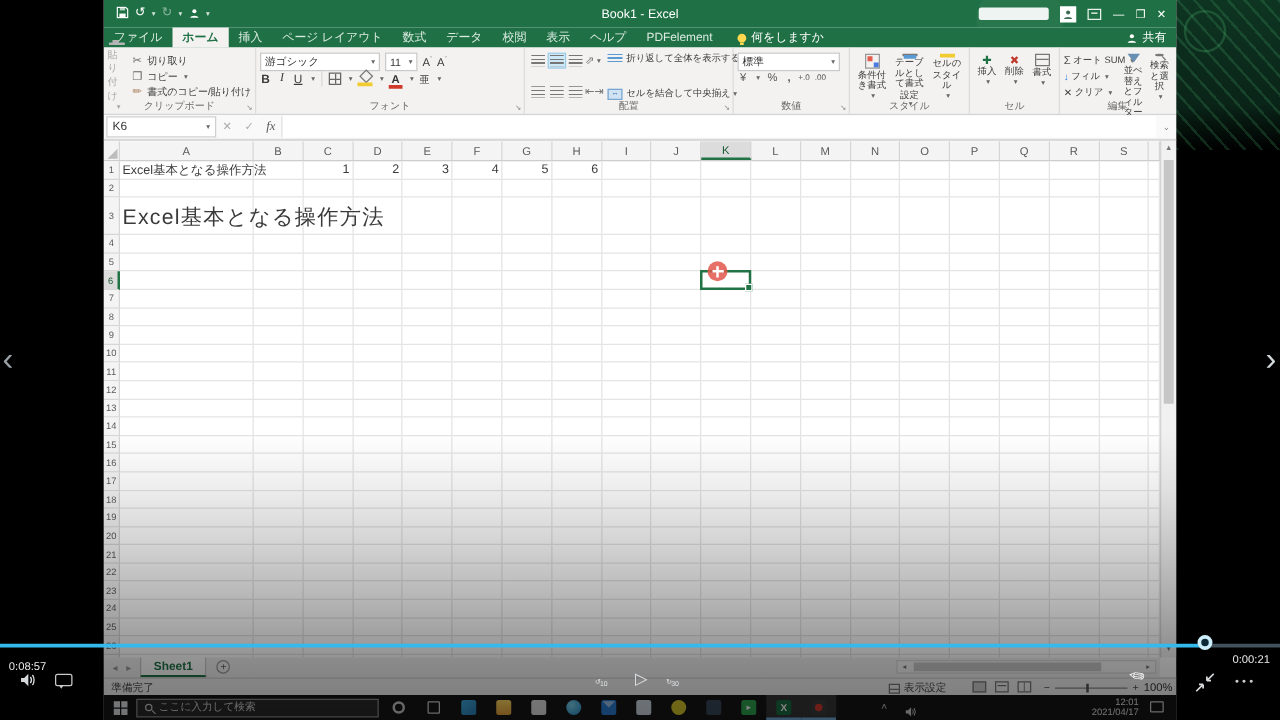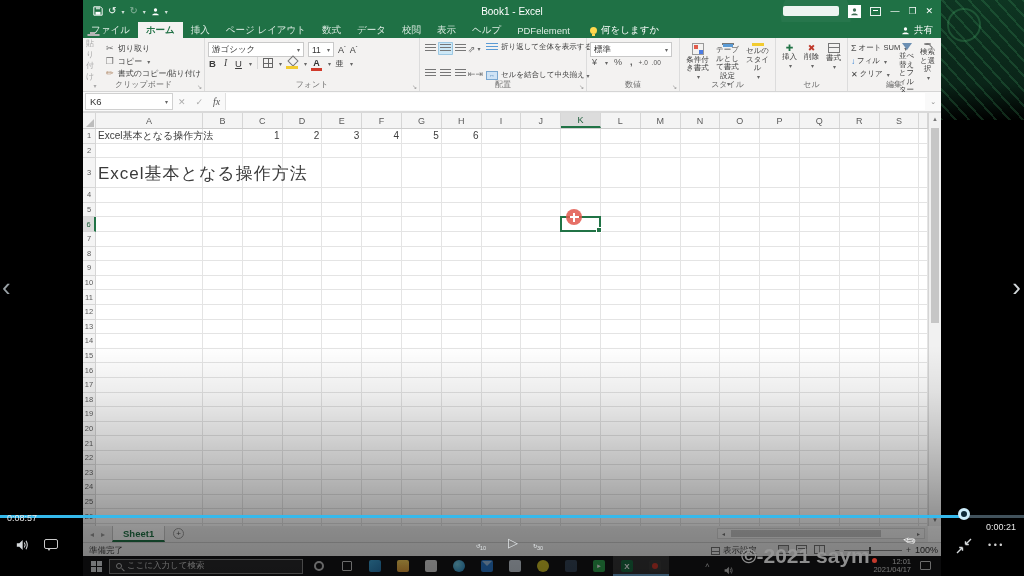--- a/index.html
+++ b/index.html
@@ -188,21 +188,21 @@
   #notif{position:absolute;right:10px;top:5px;width:11px;height:9px;border:1px solid #cfcfcf;border-radius:1px}
   
   #fade{position:absolute;inset:0;z-index:5;pointer-events:none;background:linear-gradient(to bottom,rgba(0,0,0,0) 60%,rgba(0,0,0,.07) 68%,rgba(0,0,0,.18) 76%,rgba(0,0,0,.30) 84%,rgba(0,0,0,.43) 92%,rgba(0,0,0,.50) 100%)}
   #wm{position:absolute;left:741px;top:544px;z-index:6;font-size:21px;font-weight:700;color:rgba(150,150,150,.95);white-space:nowrap}
   #wmdot{display:inline-block;width:5px;height:5px;border-radius:50%;background:#c4392c;margin-left:2px}
   #player{position:absolute;inset:0;z-index:7}
   #player>*{position:absolute}
   #pline-l{left:0;top:515px;width:967px;height:3px;background:#35b9ec}
   #pline-r{left:967px;right:0;top:515px;height:3px;background:#41525c}
   #pknob{left:958px;top:508px;width:12px;height:12px;border:3px solid #cdeefb;border-radius:50%;background:#0e2a38}
-  #t-el{left:7px;top:513px;font-size:9px;color:#e8e8e8}
+  #t-el{left:7px;top:528px;font-size:9px;color:#e8e8e8}
   #t-rem{right:8px;top:522px;font-size:9px;color:#e8e8e8}
   #volbtn{left:16px;top:537px}
   #ccbtn{left:44px;top:539px;width:14px;height:10px;border:1.3px solid #c9c9c9;border-radius:2px}
   #ccbtn::after{content:"";position:absolute;left:2px;bottom:-3px;border-left:2px solid transparent;border-right:2px solid transparent;border-top:3px solid #c9c9c9}
   .pctl{color:#dfe3e5}
   #rwbtn{left:476px;top:535px;font-size:15px;line-height:15px}
   #rwbtn span,#ffbtn span{position:absolute;left:4px;top:6px;font-size:5.5px}
   #playbtn{left:508px;top:535px;font-size:13px;line-height:15px}
   #ffbtn{left:533px;top:535px;font-size:15px;line-height:15px}
   #pencil{left:903px;top:532px;font-size:15px;color:#f2f2f2;transform:scaleX(-1) rotate(-8deg)}
@@ -1254,21 +1254,20 @@
           </svg></span>
       <div id="clock">
           <div>12:01</div>
           <div>2021/04/17</div>
         </div>
       <span id="notif"></span>
     </div>
   </div>
 
   <div id="fade"></div>
-  <div id="wm"><span>©-2021 saym</span><span id="wmdot"></span></div>
 
   <div id="player">
     <div id="pline-l"></div>
     <div id="pline-r"></div>
     <div id="pknob"></div>
     <span id="t-el">0:08:57</span>
     <span id="t-rem">0:00:21</span>
     <span id="volbtn"><svg width="15" height="12" viewBox="0 0 18 14">
           <path d="M1 5h3l4-4v12l-4-4H1z" fill="#d5d9db"></path>
           <path d="M10 4q2 3 0 6M12 2q3 5 0 10" stroke="#d5d9db" fill="none" stroke-width="1.3"></path>

